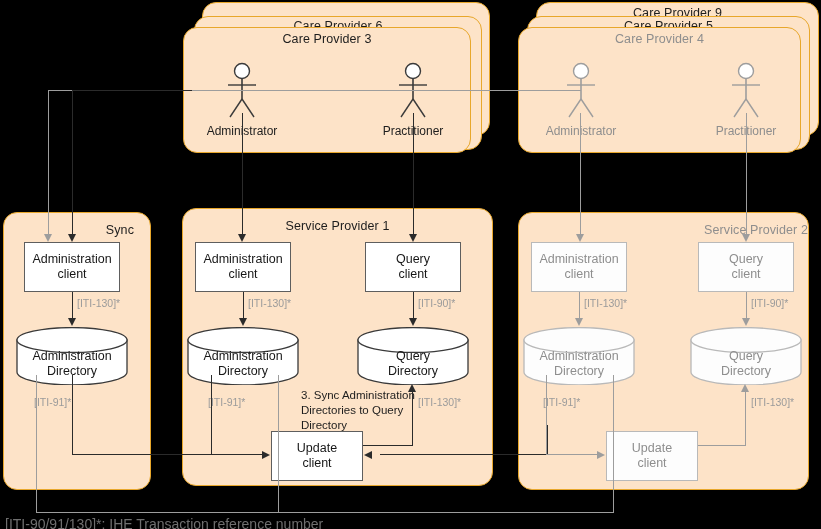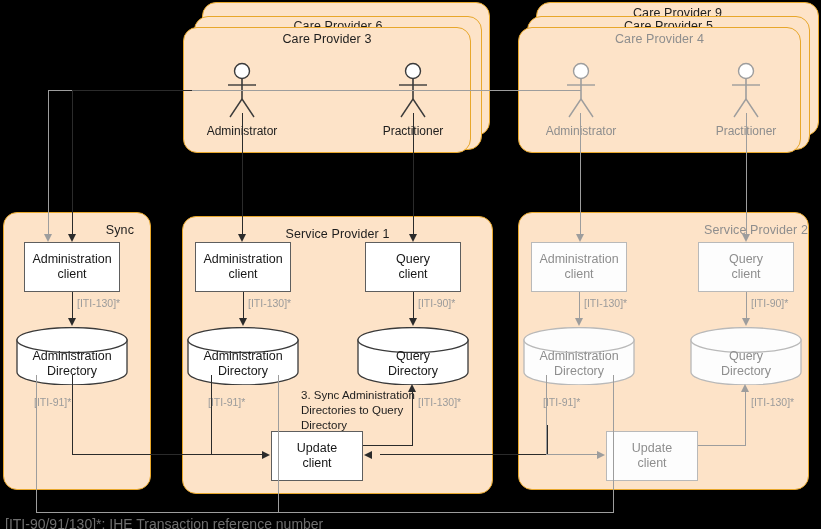--- a/index.html
+++ b/index.html
@@ -192,21 +192,21 @@
     <svg width="112" height="58" viewBox="0 0 112 58">
       <path d="M1,13 L1,45 A55,13 0 0 0 111,45 L111,13 Z" fill="#ffffff" stroke="#3a3a3a" stroke-width="1.3"></path>
       <ellipse cx="56" cy="13" rx="55" ry="12.4" fill="#ffffff" stroke="#3a3a3a" stroke-width="1.3"></ellipse>
     </svg>
     <div class="cyl-label" style="top:22px;">
       <span>Administration</span><br>
       <span>Directory</span>
     </div>
   </div>
 
-  <div class="abs panel" style="left:182px;top:216px;width:311px;height:278px;">
+  <div class="abs panel" style="left:182px;top:208px;width:311px;height:278px;">
     <div class="panel-title" style="top:10px;">Service Provider 1</div>
   </div>
 
   <div class="abs box" style="left:195px;top:242px;width:96px;height:50px;">
     <span>
       <span>Administration</span>
       <span>client</span>
     </span>
   </div>
 

